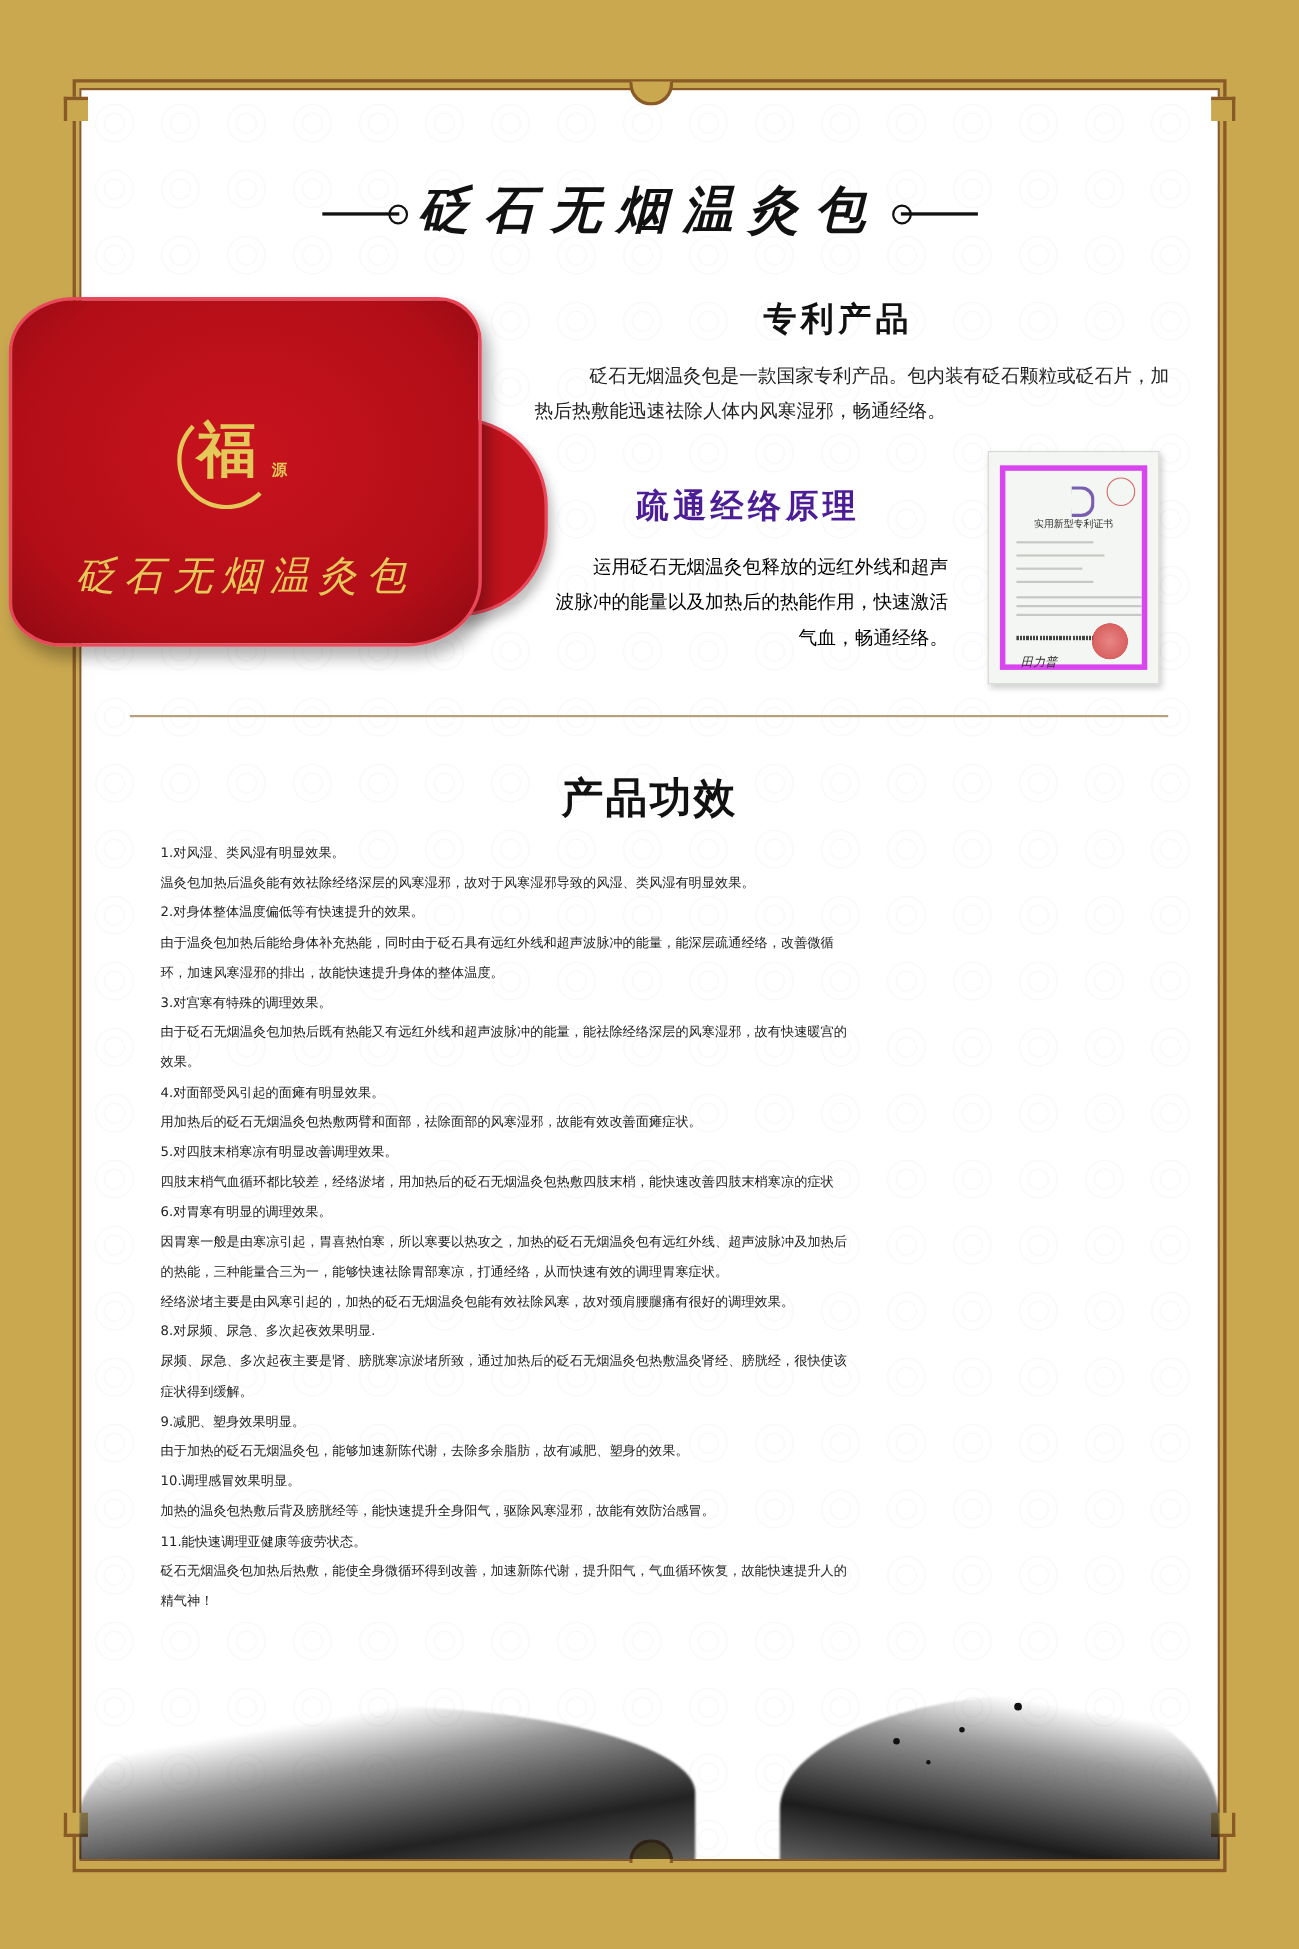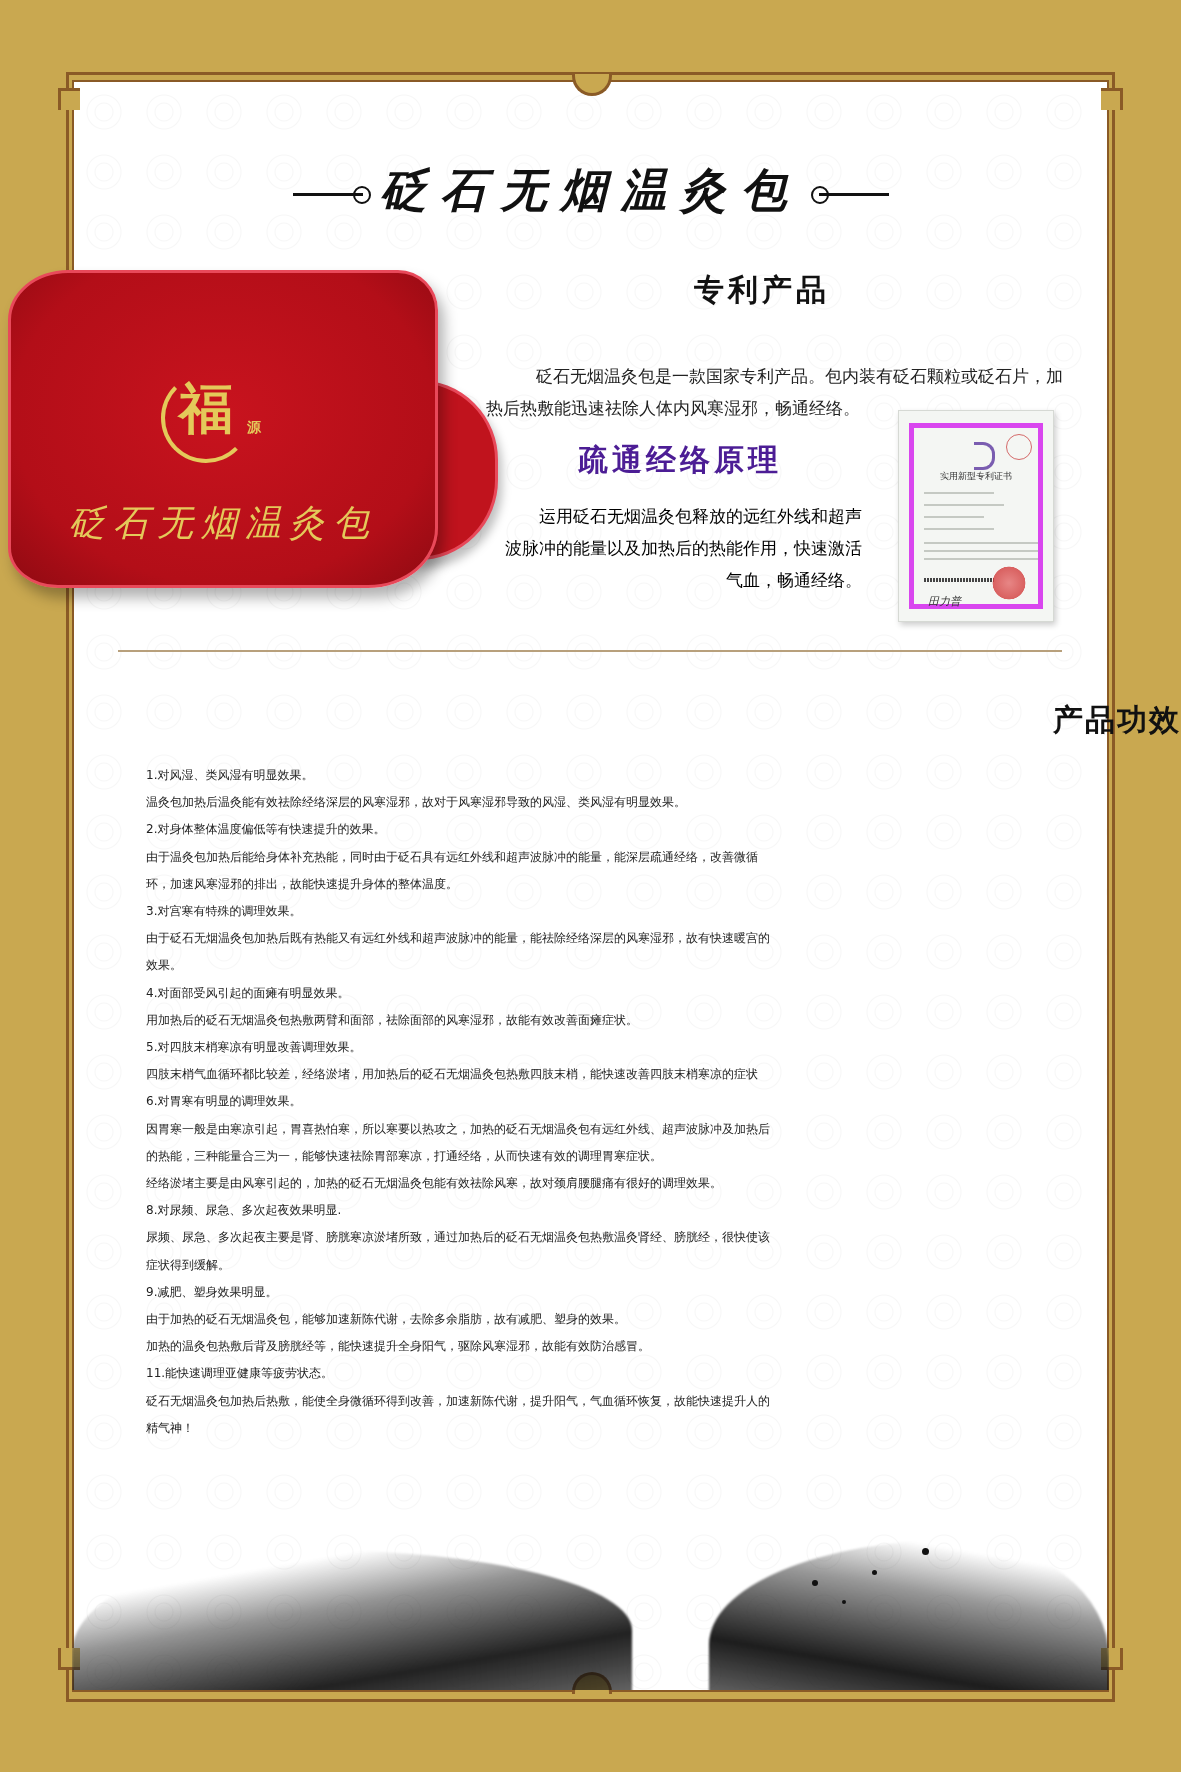--- a/index.html
+++ b/index.html
@@ -88,21 +88,20 @@
     font-family:"DejaVu Serif", serif; font-style:italic;
   }
 
   .patent-title {
     position:absolute; left:694px; top:270px; font-family:Liberation Sans, sans-serif; font-weight:bold;
     font-size:30px; color:#111; letter-spacing:4px;
   }
   .patent-text {
     position:absolute; left:486px; top:326px; width:580px; font-size:17px; line-height:32px; color:#222;
     text-indent:50px;
-    margin-top:34px;
   }
   .principle-title {
     position:absolute; left:578px; top:440px; font-family:"DejaVu Serif", serif; font-weight:bold;
     font-size:30px; color:#4c1d95; letter-spacing:4px;
   }
   .principle-text {
     position:absolute; left:490px; top:500px; width:372px; font-size:17px; line-height:32px; color:#000000;
     text-indent:34px;
     text-align:right;
   }
@@ -116,22 +115,22 @@
   .cert-seal-top { position:absolute; right:6px; top:6px; width:24px; height:24px; border:1px solid #d46a6a; border-radius:50%; }
   .cert-title { position:absolute; left:0; width:100%; top:42px; text-align:center; font-size:9px; color:#333; }
   .cert-line { position:absolute; left:10px; height:2px; background:#c5c9c3; }
   .cert-barcode { position:absolute; left:10px; top:150px; width:70px; height:4px; background:repeating-linear-gradient(90deg,#444 0 2px,transparent 2px 3px); }
   .cert-seal { position:absolute; right:10px; top:136px; width:38px; height:38px; border-radius:50%; background:radial-gradient(circle,#e46a6a 0%, #d23b3b 60%, transparent 62%); opacity:0.8; }
   .cert-sign { position:absolute; left:14px; top:166px; font-size:11px; color:#333; font-style:italic; }
 
   .divider { position:absolute; left:118px; top:650px; width:944px; height:2px; background:#b8a07c; }
 
   .effects-title {
-    position:absolute; left:0; width:1181px; top:700px; text-align:right;
-    font-family:"DejaVu Serif", serif; font-weight:bold; font-size:30px; color:#111; letter-spacing:2px;
+    position:absolute; left:0; width:1181px; top:700px; text-align:center;
+    font-family:"DejaVu Serif", serif; font-weight:bold; font-size:38px; color:#111; letter-spacing:2px;
   }
   .effects {
     position:absolute; left:146px; top:762px; width:880px; font-size:12px; line-height:27.2px; color:#222;
   }
   .effects .line { white-space:nowrap; }
 
   .ink {
     position:absolute; left:72px; top:1540px; width:1037px; height:150px; overflow:hidden;
   }
   .ink-left {
@@ -219,20 +218,21 @@
   <div class="line">四肢末梢气血循环都比较差，经络淤堵，用加热后的砭石无烟温灸包热敷四肢末梢，能快速改善四肢末梢寒凉的症状</div>
   <div class="line">6.对胃寒有明显的调理效果。</div>
   <div class="line">因胃寒一般是由寒凉引起，胃喜热怕寒，所以寒要以热攻之，加热的砭石无烟温灸包有远红外线、超声波脉冲及加热后</div>
   <div class="line">的热能，三种能量合三为一，能够快速祛除胃部寒凉，打通经络，从而快速有效的调理胃寒症状。</div>
   <div class="line">经络淤堵主要是由风寒引起的，加热的砭石无烟温灸包能有效祛除风寒，故对颈肩腰腿痛有很好的调理效果。</div>
   <div class="line">8.对尿频、尿急、多次起夜效果明显.</div>
   <div class="line">尿频、尿急、多次起夜主要是肾、膀胱寒凉淤堵所致，通过加热后的砭石无烟温灸包热敷温灸肾经、膀胱经，很快使该</div>
   <div class="line">症状得到缓解。</div>
   <div class="line">9.减肥、塑身效果明显。</div>
   <div class="line">由于加热的砭石无烟温灸包，能够加速新陈代谢，去除多余脂肪，故有减肥、塑身的效果。</div>
+  <div class="line">10.调理感冒效果明显。</div>
   <div class="line">加热的温灸包热敷后背及膀胱经等，能快速提升全身阳气，驱除风寒湿邪，故能有效防治感冒。</div>
   <div class="line">11.能快速调理亚健康等疲劳状态。</div>
   <div class="line">砭石无烟温灸包加热后热敷，能使全身微循环得到改善，加速新陈代谢，提升阳气，气血循环恢复，故能快速提升人的</div>
   <div class="line">精气神！</div>
 </div>
 
 <div class="ink">
   <div class="ink-left"></div>
   <div class="ink-right"></div>
   <div class="ink-dot" style="left:740px;top:40px;width:6px;height:6px;"></div>

